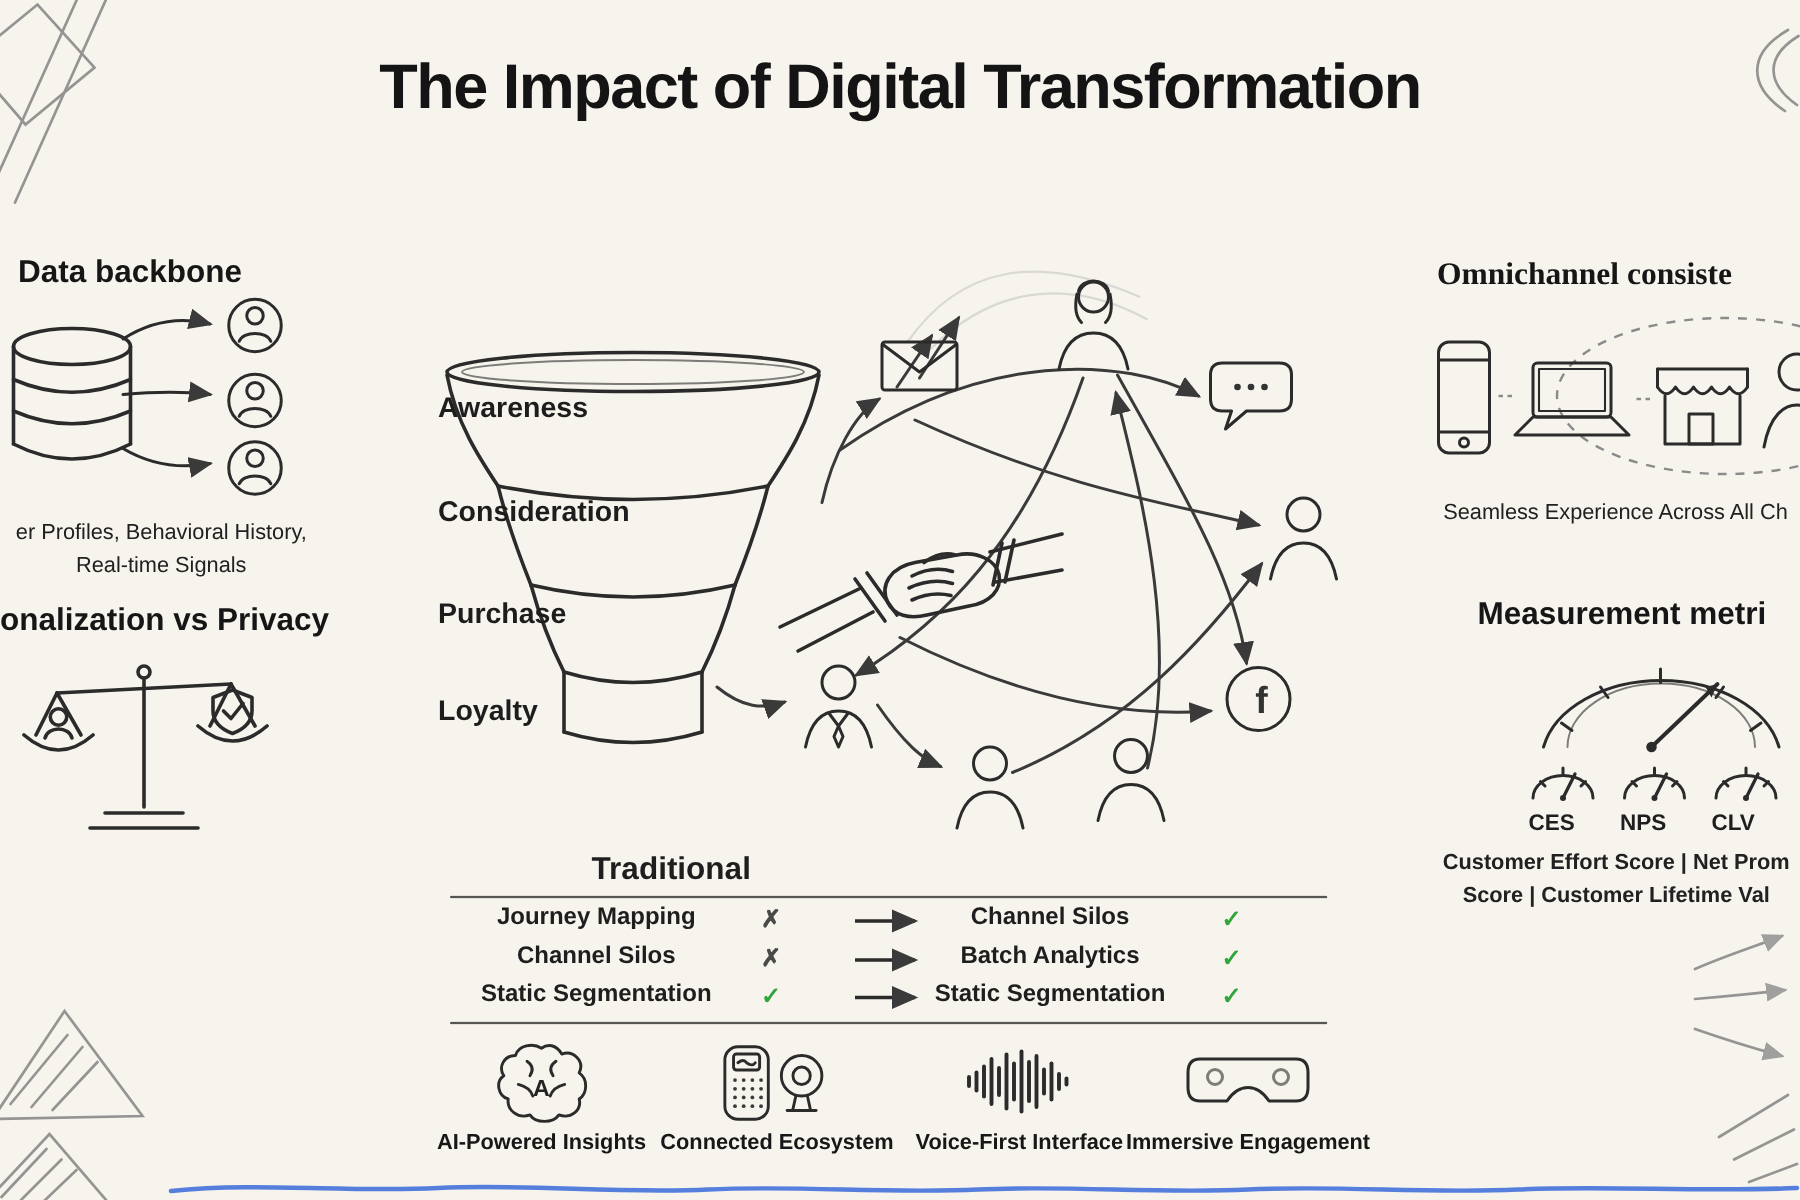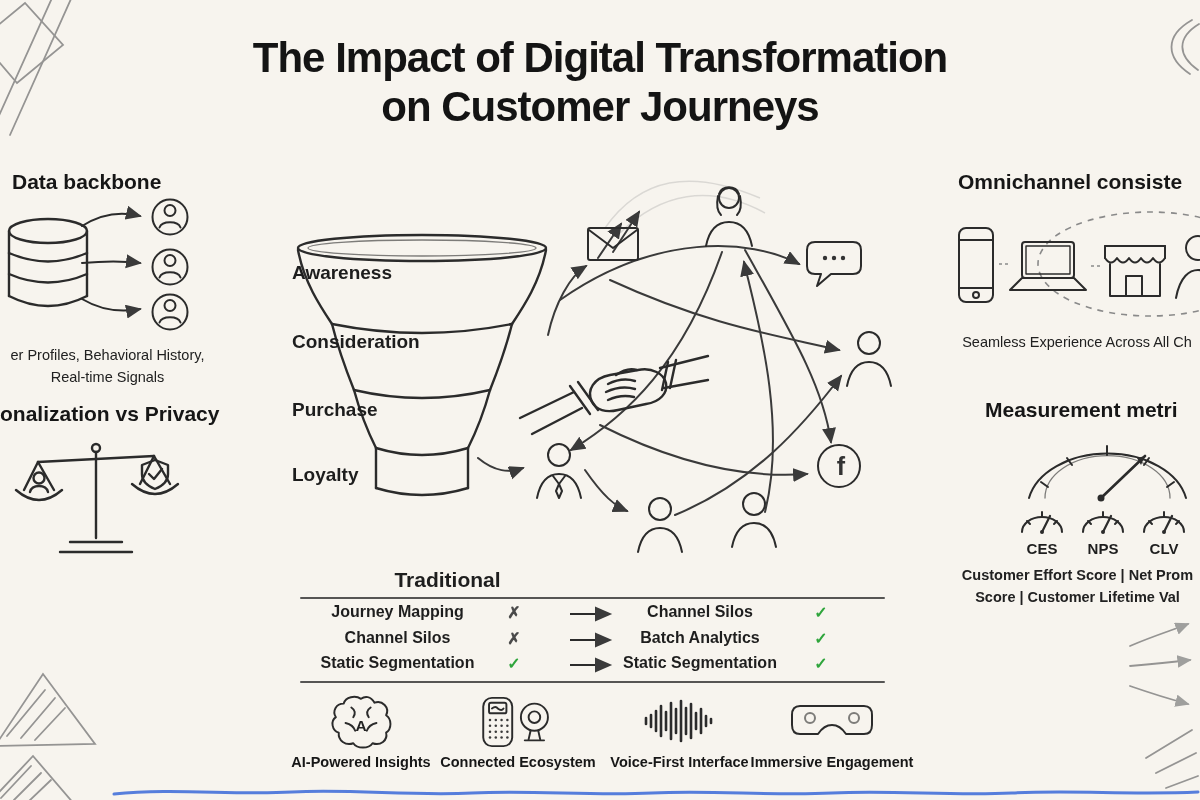--- a/index.html
+++ b/index.html
@@ -20,21 +20,21 @@
   .c-arrow  { position:absolute; left:268px; top:4px; }
   .c-rlabel { left:300px; width:200px; text-align:center; }
   .c-rmark  { left:505px; width:32px; text-align:center; }
   .mark { font-size:19px; font-weight:700; }
   .mark.green { color:#2fa53c; }
   .mark.gray  { color:#4a4a4a; }
   .divider { border-top:2px solid #3a3a3a; opacity:.85; border-radius:2px; }
   .icon-group { display:flex; flex-direction:column; align-items:center; }
   .icon-box { height:58px; display:flex; align-items:flex-end; justify-content:center; }
   .icon-label { font-size:14.5px; font-weight:700; margin-top:4px; white-space:nowrap; color:#171717; }
-  .gauge-label { font-size:15px; font-weight:700; text-align:center; }
+  .gauge-label { font-size:15px; font-weight:700; }
   svg { display:block; overflow:visible; }
   .sketch { stroke:#2b2b2b; stroke-width:2.4; fill:none; stroke-linecap:round; stroke-linejoin:round; }
   .sketch-md { stroke:#2b2b2b; stroke-width:2; fill:none; stroke-linecap:round; stroke-linejoin:round; }
   .decor { stroke:#7d7d7d; stroke-width:1.8; fill:none; opacity:.8; stroke-linecap:round; }
 </style>
 </head>
 <body>
 
 <div class="canvas">
 
@@ -89,21 +89,20 @@
   </svg>
   <svg class="abs" style="left:600px; top:168px;" width="170" height="70" viewBox="0 0 170 70">
     <g stroke="#9a9a9a" stroke-width="1.5" fill="none" opacity="0.3">
       <path d="M5,60 C40,10 90,0 160,30"></path>
       <path d="M20,65 C60,25 110,15 165,45"></path>
     </g>
   </svg>
 
   <div class="abs title">
     <div>The Impact of Digital Transformation</div>
-    <div>on Customer Journeys</div>
   </div>
 
   <div class="abs h2" style="left:12px; top:170px;">Data backbone</div>
 
   <svg class="abs" style="left:4px; top:216px;" width="88" height="102" viewBox="0 0 88 102">
     <g class="sketch">
       <ellipse cx="44" cy="15" rx="39" ry="12"></ellipse>
       <path d="M5,15 V80"></path>
       <path d="M83,15 V80"></path>
       <path d="M5,80 Q44,100 83,80"></path>
@@ -408,21 +407,21 @@
         <g class="sketch-md">
           <path d="M10,8 H74 Q82,8 82,17 V27 Q82,36 74,36 H56 Q50,27 42,27 Q34,27 28,36 H10 Q2,36 2,27 V17 Q2,8 10,8 Z"></path>
           <circle cx="20" cy="20" r="5" opacity="0.6"></circle>
           <circle cx="64" cy="20" r="5" opacity="0.6"></circle>
         </g>
       </svg>
     </div>
     <div class="icon-label">Immersive Engagement</div>
   </div>
 
-  <div class="abs h2" style="left:958px; top:170px;">Omnichannel consiste</div>
+  <div class="abs h2" style="left:958px; top:170px;font-family:Liberation Serif, serif;">Omnichannel consiste</div>
 
   <svg class="abs" style="left:1032px; top:206px;" width="210" height="116" viewBox="0 0 210 116">
     <ellipse cx="118" cy="58" rx="112" ry="52" stroke="#8a8a8a" stroke-width="1.6" fill="none" stroke-dasharray="6 6"></ellipse>
   </svg>
 
   <svg class="abs" style="left:956px; top:226px;" width="40" height="78" viewBox="0 0 40 78">
     <g class="sketch-md">
         <rect x="3" y="2" width="34" height="74" rx="7"></rect>
         <path d="M3,14 H37"></path>
         <path d="M3,62 H37"></path>

